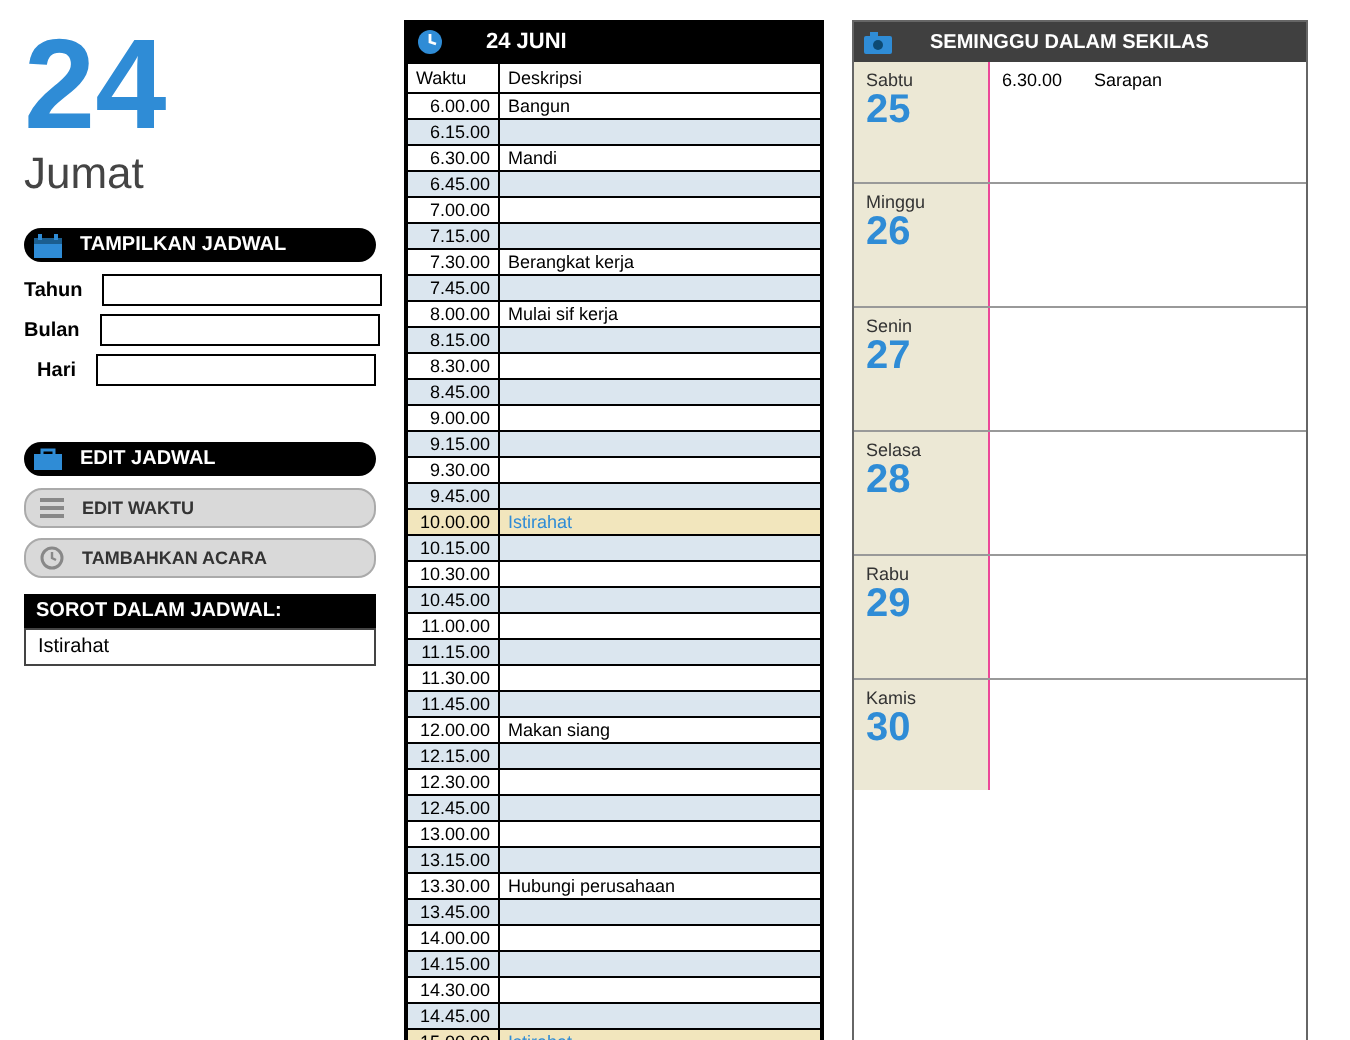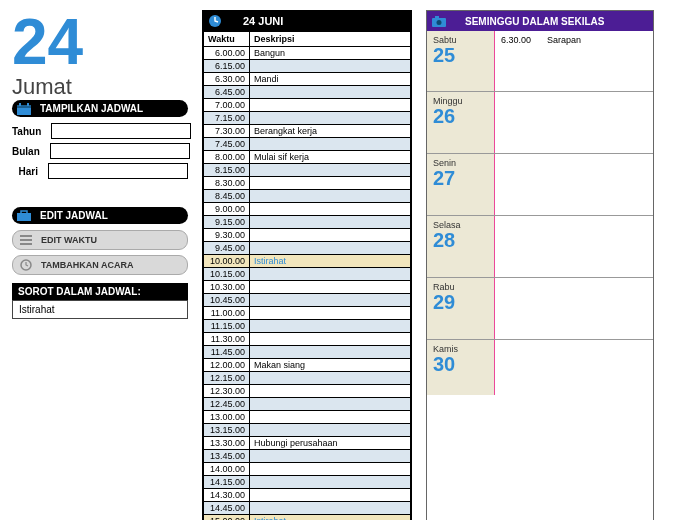--- a/index.html
+++ b/index.html
@@ -28,20 +28,21 @@
   .bignum {
     font-size: 64px;
     line-height: 1;
     font-weight: 700;
     color: #2f8cd6;
   }
   .dayname {
     font-size: 22px;
     color: #444;
     margin-top: 0;
+    margin-bottom: 14px;
   }
   .section-bar {
     background: #000;
     color: #fff;
     font-size: 10px;
     font-weight: 700;
     padding: 3px 6px 3px 28px;
     border-radius: 10px;
     position: relative;
     margin-bottom: 6px;
@@ -125,21 +126,21 @@
     font-weight: 700;
     font-size: 11px;
   }
   .center-head .hicon { width: 16px; height: 16px; display:flex;align-items:center;justify-content:center; }
   .sched {
     width: 100%;
     border-collapse: collapse;
   }
   .sched th {
     font-size: 9px;
-    font-weight: 700;
+    font-weight: 400;
     text-align: left;
     border: 1px solid #000;
     padding: 2px 4px;
     background: #fff;
   }
   .sched td {
     border: 1px solid #000;
     font-size: 9px;
     padding: 0 4px;
     height: 12px;
@@ -149,21 +150,21 @@
   .sched tr.shade td { background: #dbe6ef; }
   .sched tr.hl td { background: #f2e6bd; }
   .sched tr.hl td.desc { color: #2f8cd6; }
 
   
   .right {
     flex: 0 0 228px;
     border: 1px solid #666;
   }
   .right-head {
-    background: #4c1d95;
+    background: #404040;
     color: #fff;
     display: flex;
     align-items: center;
     height: 20px;
     padding-left: 4px;
     gap: 18px;
     font-weight: 700;
     font-size: 10px;
   }
   .right-head .hicon { width: 16px; height: 16px; display:flex;align-items:center;justify-content:center; }

